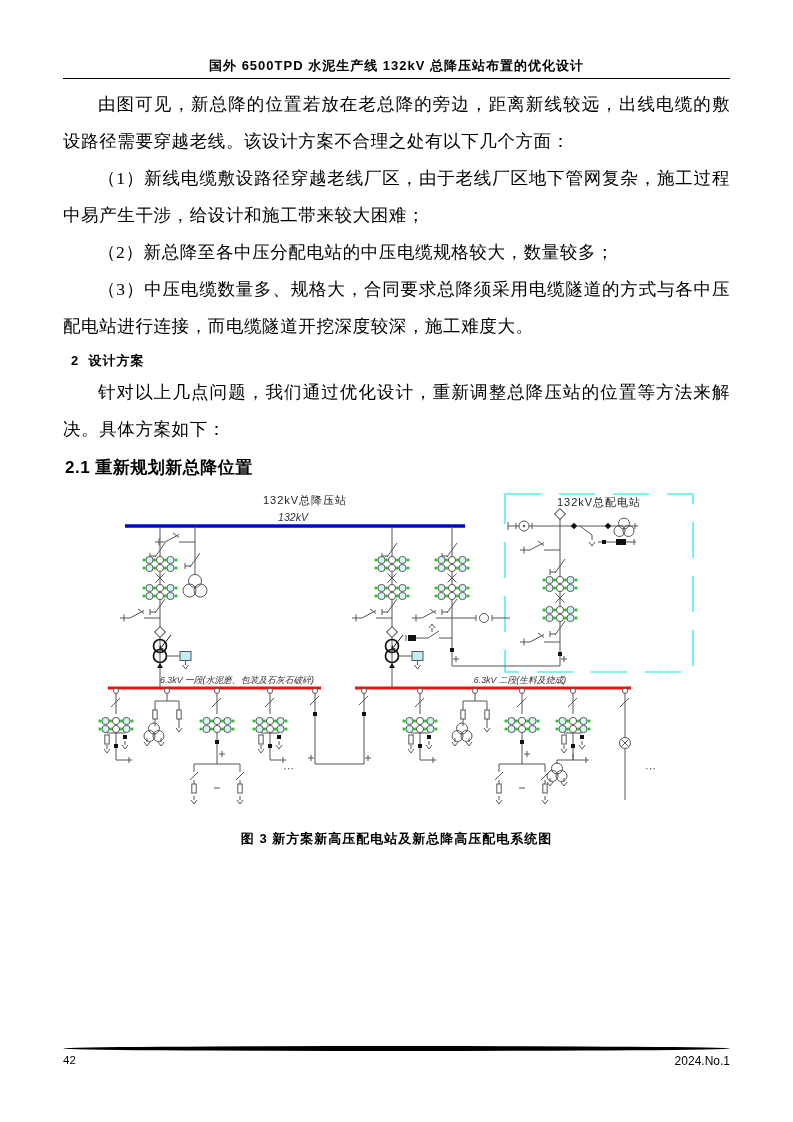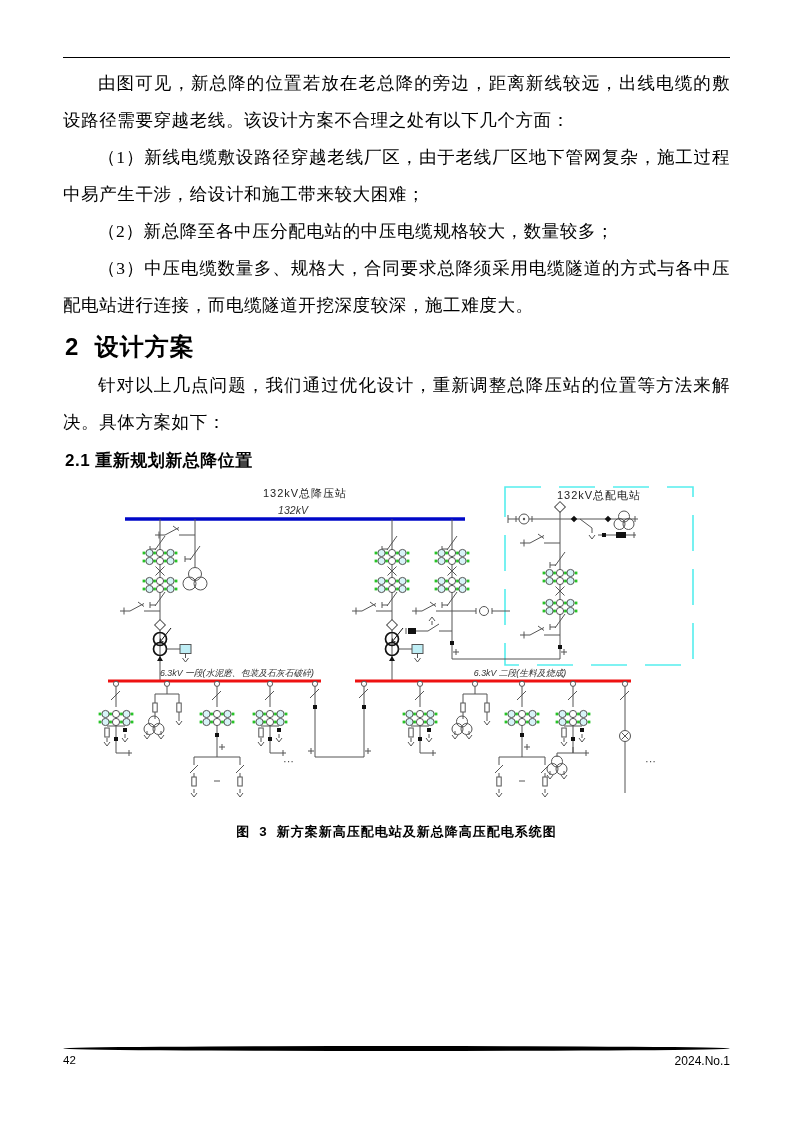--- a/index.html
+++ b/index.html
@@ -4,42 +4,43 @@
 <style>
   html,body{margin:0;padding:0;background:#ffffff;}
   .page{position:relative;width:793px;height:1122px;background:#fff;overflow:hidden;
         font-family:"Liberation Serif","DejaVu Serif",serif;color:#000;}
   .content{position:absolute;left:63px;top:57px;width:667px;}
   .header-title{text-align:center;font-family:"Liberation Sans","DejaVu Sans",sans-serif;
         font-weight:bold;font-size:13px;letter-spacing:1px;padding-bottom:3px;}
   .header-rule{border-bottom:1.6px solid #000;margin-bottom:7px;}
   p.para{margin:0;font-size:17.5px;line-height:37px;text-align:justify;text-indent:2em;
         letter-spacing:0.6px;}
-  h2.sec{font-family:"Liberation Sans","DejaVu Sans",sans-serif;font-size:24px;
-        margin:7px 0 4px 2px;white-space:pre-wrap;letter-spacing:1px;}
+  h2.sec{font-family:"Liberation Sans","DejaVu Sans",sans-serif;font-size:13px;
+        margin:7px 0 4px 8px;white-space:pre-wrap;letter-spacing:1px;}
   h3.subsec{font-family:"Liberation Sans","DejaVu Sans",sans-serif;font-size:17px;
         margin:8px 0 5px 2px;letter-spacing:0.5px;}
   figure{margin:4px 0 0 0;}
-  figcaption{text-align:center;font-family:Liberation Mono, monospace;
+  figcaption{text-align:center;font-family:Liberation Sans, sans-serif;
         font-weight:bold;font-size:13px;margin-top:2px;letter-spacing:1px;}
   .diagram-wrap{width:660px;margin-left:2px;}
   .footer{position:absolute;left:63px;top:1046px;width:667px;}
   .footer-rule{height:5px;background:#000;border-radius:50%;}
   .footer-row{position:relative;margin-top:3px;height:16px;
         font-family:"Liberation Sans","DejaVu Sans",sans-serif;}
   .page-num{text-align:left;font-size:11.5px;}
   .issue{position:absolute;right:0;top:0;font-size:12px;}
   svg text{font-family:"Liberation Sans","DejaVu Sans",sans-serif;}
 </style>
 </head>
 <body>
 
 <div class="page">
   <div class="content">
 
+    <div class="header-title">国外 6500TPD 水泥生产线 132kV 总降压站布置的优化设计</div>
     <div class="header-rule"></div>
 
     <p class="para">由图可见，新总降的位置若放在老总降的旁边，距离新线较远，出线电缆的敷设路径需要穿越老线。该设计方案不合理之处有以下几个方面：</p>
     <p class="para">（1）新线电缆敷设路径穿越老线厂区，由于老线厂区地下管网复杂，施工过程中易产生干涉，给设计和施工带来较大困难；</p>
     <p class="para">（2）新总降至各中压分配电站的中压电缆规格较大，数量较多；</p>
     <p class="para">（3）中压电缆数量多、规格大，合同要求总降须采用电缆隧道的方式与各中压配电站进行连接，而电缆隧道开挖深度较深，施工难度大。</p>
 
     <h2 class="sec">2  设计方案</h2>
     <p class="para">针对以上几点问题，我们通过优化设计，重新调整总降压站的位置等方法来解决。具体方案如下：</p>
     <h3 class="subsec">2.1 重新规划新总降位置</h3>

